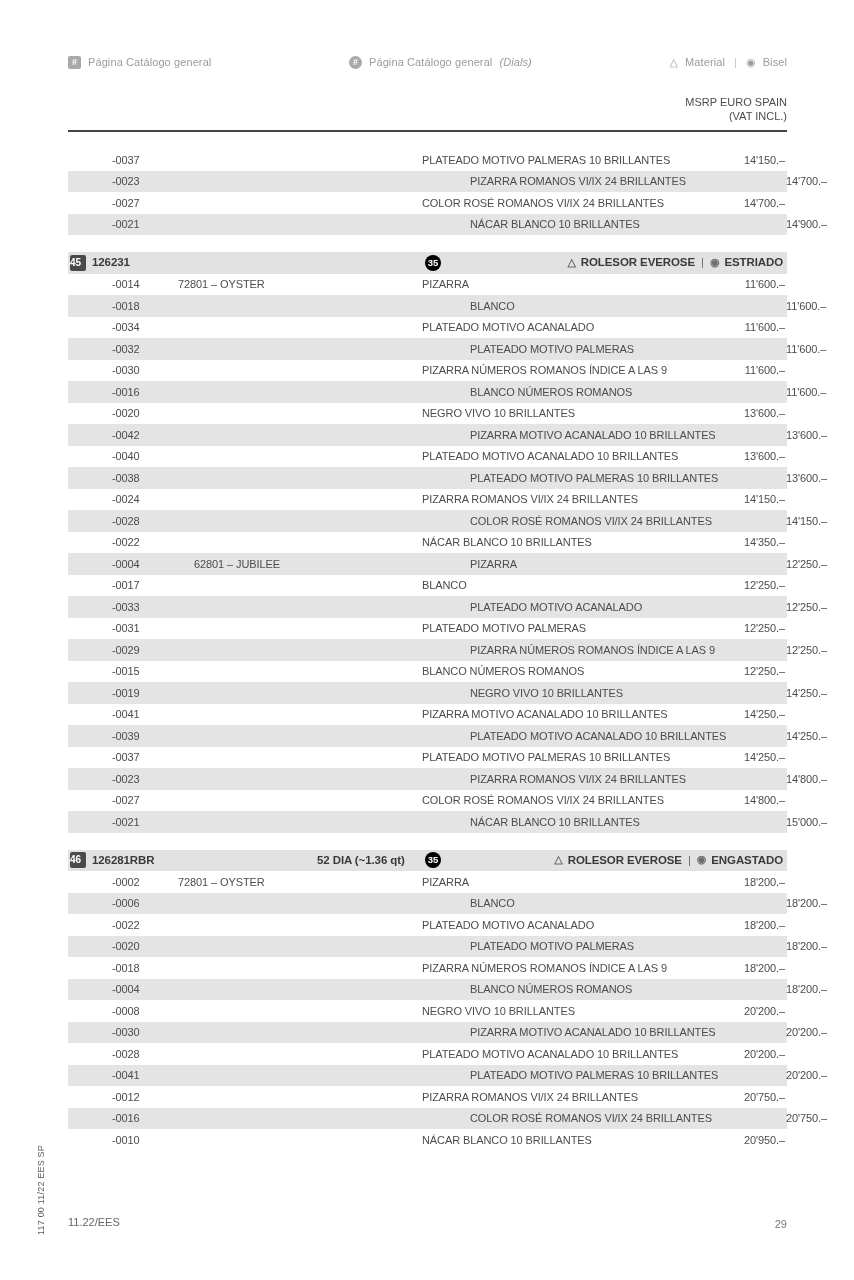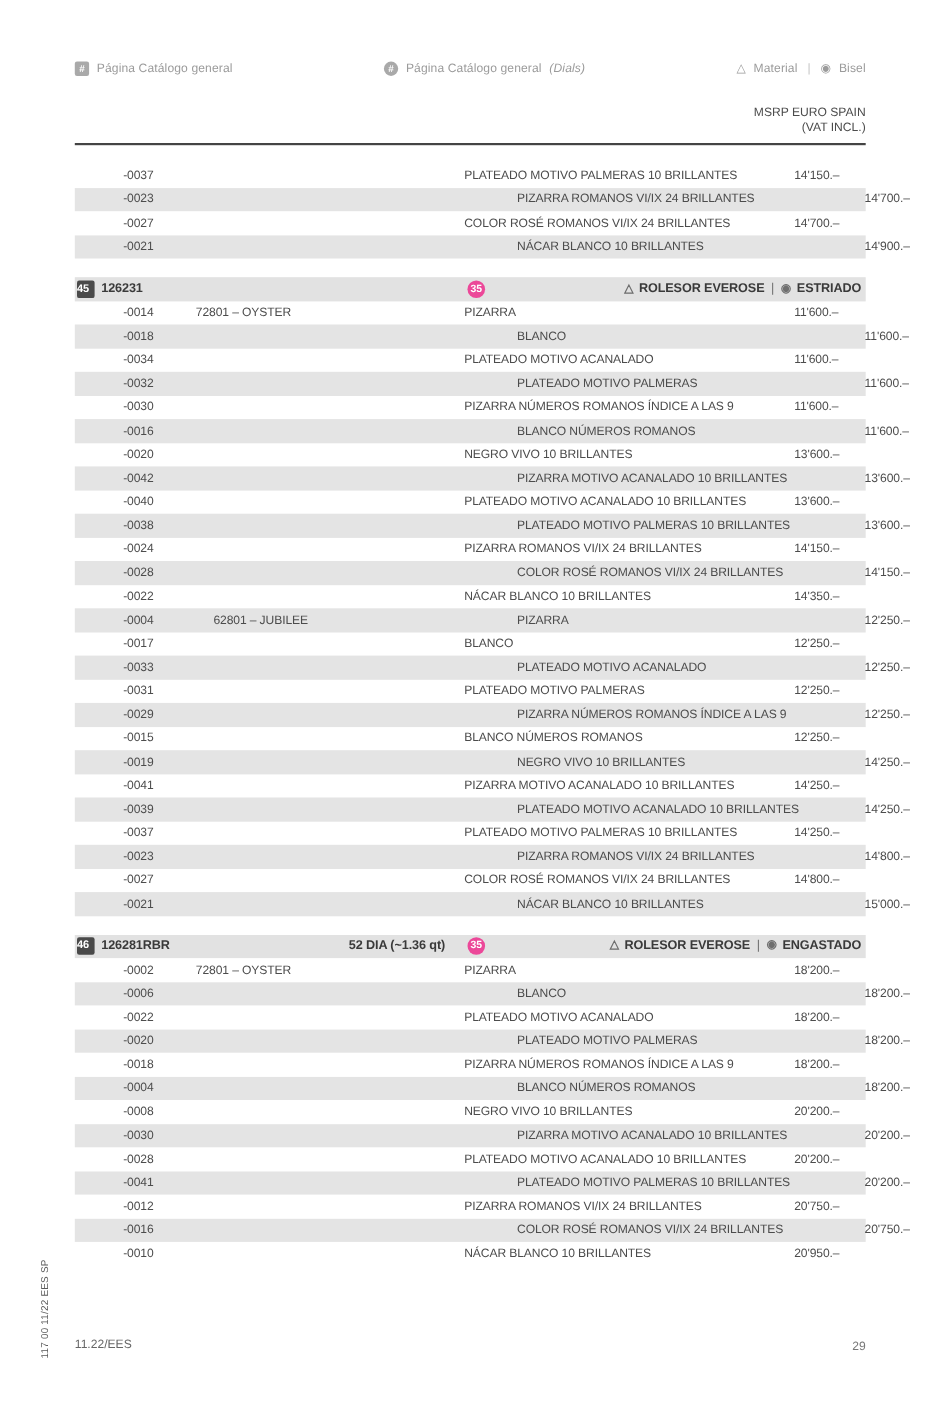--- a/index.html
+++ b/index.html
@@ -55,37 +55,37 @@
   .tbody{position:absolute;top:149px;left:68px;width:719px;}
   .row{
     display:grid;grid-template-columns:110px 134px 110px 300px 1fr;
     height:21.5px;align-items:center;font-size:11px;color:var(--text,#4c4c4c);
     letter-spacing:-0.1px;white-space:nowrap;
   }
   .row.shade{background:var(--row_shade,#e4e4e4);gap:16px;}
   .c1{padding-left:44px;}
   .c2{padding-left:0;}
   .c3{padding-left:5px;}
-  .c5{padding-right:2px;}
+  .c5{text-align:right;padding-right:2px;}
   
   .sec-header{
     position:relative;height:21.5px;background:var(--section_bg,#e2e2e2);
     margin-top:17px;font-size:11.5px;font-weight:bold;color:#3a3a3a;
     letter-spacing:-0.1px;white-space:nowrap;
   }
   .sec-badge{
     position:absolute;left:2px;top:2.5px;width:16px;height:16px;
     background:var(--badge_bg,#4a4a4a);color:#fff;font-size:10px;line-height:16px;
     text-align:left;border-radius:2px;
   }
   .sec-rmc{position:absolute;left:24px;top:4px;}
   .sec-dia{position:absolute;left:249px;top:4px;}
   .sec-size{
     position:absolute;left:357px;top:2.5px;width:16px;height:16px;border-radius:50%;
-    background:#ec4899;color:#fff;font-size:9.5px;line-height:16px;text-align:center;
+    background:#000000;color:#fff;font-size:9.5px;line-height:16px;text-align:center;
     font-weight:bold;
   }
   .sec-right{position:absolute;right:4px;top:4px;display:flex;align-items:center;gap:5px;}
   .sec-right .tri,.sec-right .bull{color:#6e6e6e;font-size:11px;}
   .sec-sep{color:#6e6e6e;font-weight:normal;padding:0 1px;}
   
   .side-text{
     position:absolute;left:36px;top:1140px;height:95px;
     writing-mode:vertical-rl;transform:rotate(180deg);
     font-size:9px;color:#5a5a5a;letter-spacing:0.2px;

